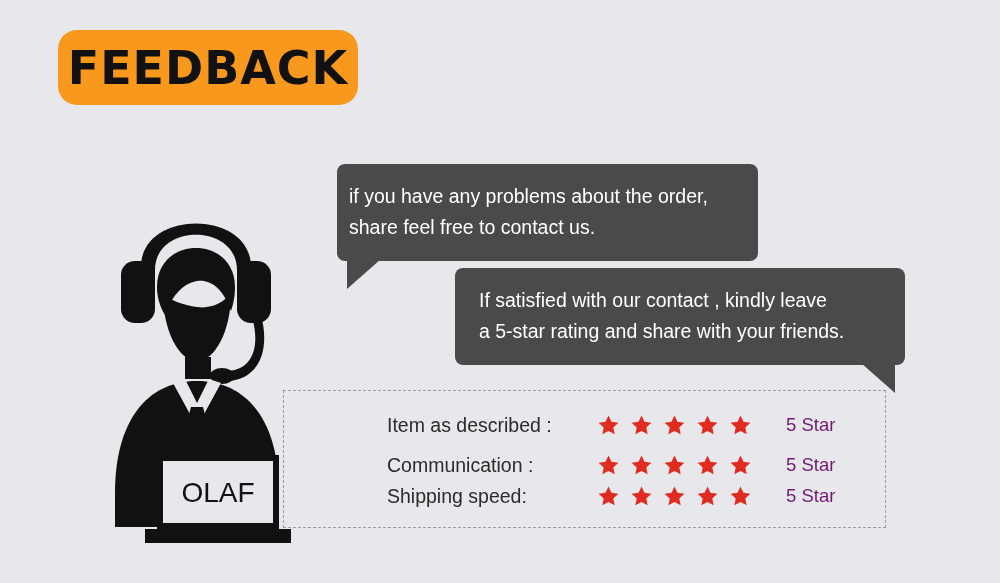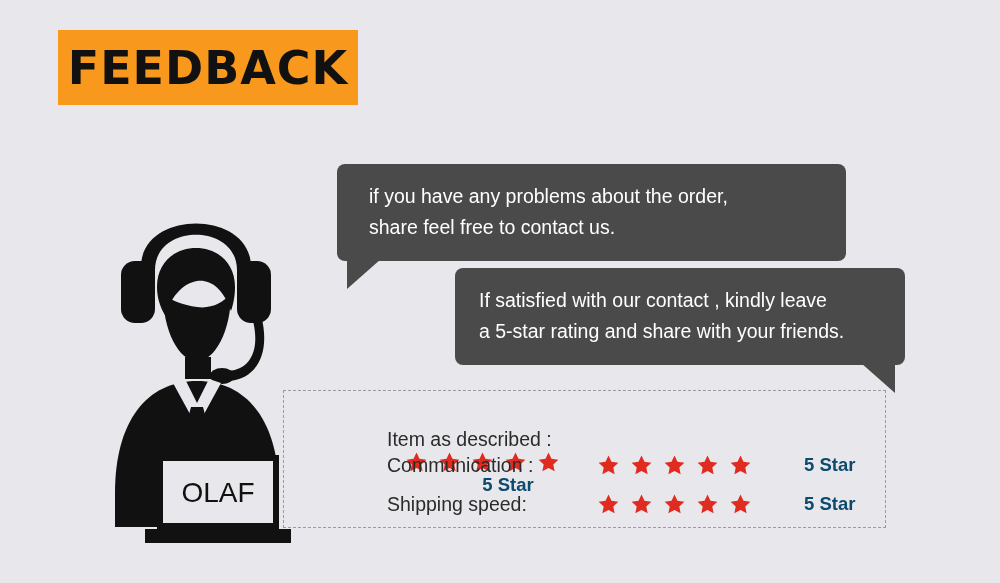--- a/index.html
+++ b/index.html
@@ -24,20 +24,21 @@
   .banner {
     position: absolute;
     left: 58px;
     top: 30px;
     width: 300px;
     height: 75px;
     background: #f8981d;
     display: flex;
     align-items: center;
     justify-content: center;
+    border-radius: 19px;
   }
   .banner-text {
     font-family: "DejaVu Sans", sans-serif;
     font-weight: bold;
     font-size: 46px;
     letter-spacing: 1px;
     color: #111111;
     line-height: 1;
   }
 
@@ -61,22 +62,22 @@
   .bubble p {
     margin: 0;
     font-size: 19.5px;
     line-height: 31px;
     color: #ffffff;
     white-space: nowrap;
   }
   .bubble-1 {
     left: 337px;
     top: 164px;
-    width: 509px;
-    padding: 17px 22px 18px 32px;
+    width: 421px;
+    padding: 17px 22px 18px 12px;
   }
   .bubble-1 .tail {
     position: absolute;
     left: 10px;
     bottom: -28px;
     width: 0;
     height: 0;
     border-top: 30px solid #4a4a4a;
     border-right: 34px solid transparent;
   }
@@ -106,47 +107,47 @@
     border: 1px dashed #9a9aa0;
     box-sizing: border-box;
   }
   .rating-row {
     position: absolute;
     left: 103px;
     display: flex;
     align-items: center;
     height: 26px;
   }
-  .rating-row:nth-of-type(1) { top: 37px; flex-direction: column; }
+  .rating-row:nth-of-type(1) { top: 21px; }
   .rating-row:nth-of-type(2) { top: 61px; align-items: center; }
-  .rating-row:nth-of-type(3) { top: 100px; }
+  .rating-row:nth-of-type(3) { top: 92px; }
 
   .rating-label {
     width: 210px;
     font-size: 19.5px;
     color: #2b2b2b;
     white-space: nowrap;
   }
   .stars {
     display: flex;
     align-items: center;
     gap: 10px;
     width: 175px;
   }
   .star {
     display: block;
     width: 23px;
     height: 23px;
     color: #e02b20;
   }
   .rating-value {
-    margin-left: 32px;
+    margin-left: 14px;
     font-size: 18.5px;
-    font-weight: bold;
-    color: #0c4a6e;
+    font-weight: normal;
+    color: #701a75;
     white-space: nowrap;
   }
 </style>
 </head>
 <body>
 
 <div class="stage">
 
   <div class="banner">
     <span class="banner-text">FEEDBACK</span>

